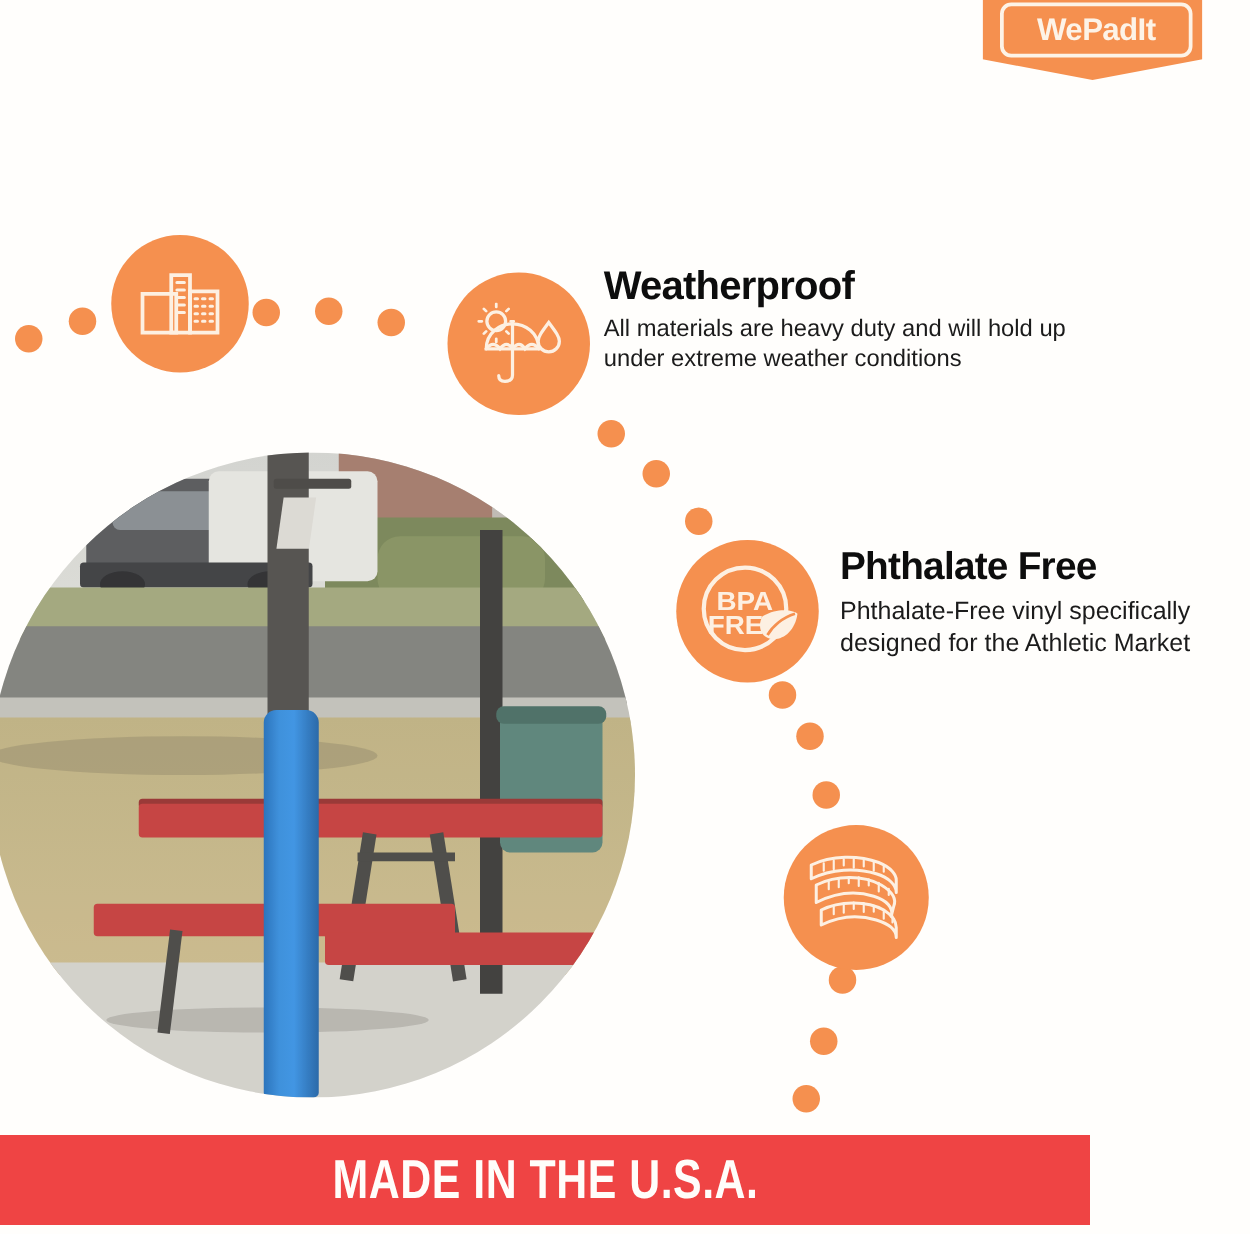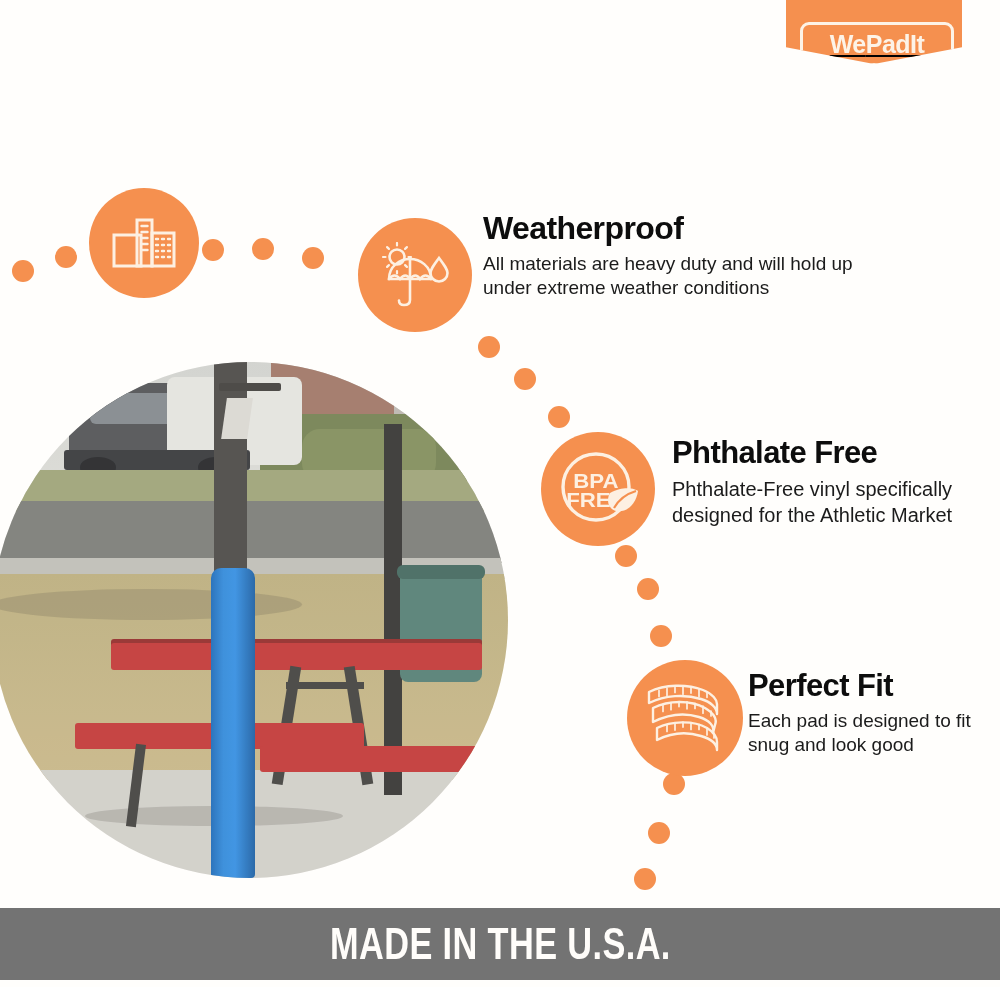--- a/index.html
+++ b/index.html
@@ -13,23 +13,23 @@
   .stage{position:absolute;inset:0;}
 
   
   .logo-banner{
     position:absolute; left:786px; top:0; width:176px; height:64px;
     background:#f5904f;
     -webkit-clip-path:polygon(0 0,100% 0,100% 74%,50% 100%,0 74%);
     clip-path:polygon(0 0,100% 0,100% 74%,50% 100%,0 74%);
   }
   .logo-frame{
-    position:absolute; left:14px; top:22px; width:148px; height:38px;
+    position:absolute; left:14px; top:2px; width:148px; height:38px;
     border:3px solid #fdf3e7; border-radius:9px;
-    display:flex; align-items:center; justify-content:center;text-decoration:underline;
+    display:flex; align-items:center; justify-content:center;
   }
   .logo-text{
     font-size:25px; letter-spacing:-0.5px; color:#fdf3e7;
     line-height:1; white-space:nowrap; font-weight:700;
   }
   .logo-text .lw{font-weight:600;}
   .logo-text .lp{font-weight:900;}
   .logo-text .li{font-weight:600;}
 
   
@@ -110,22 +110,22 @@
   .bench2  {left:52%;top:74.5%;width:44%;height:5%;background:#c0302f;border-radius:3px;}
   .legA    {left:56%;top:59%;width:2.2%;height:23%;background:#3b3a37;transform:rotate(9deg);}
   .legB    {left:70%;top:59%;width:2.2%;height:23%;background:#3b3a37;transform:rotate(-9deg);}
   .legC    {left:27%;top:74%;width:2%;height:16%;background:#3b3a37;transform:rotate(7deg);}
   .brace   {left:57%;top:62%;width:15%;height:1.4%;background:#3b3a37;}
   .shadow1 {left:18%;top:86%;width:50%;height:4%;background:#a9a7a0;border-radius:50%;opacity:.8;}
   .photo-veil{position:absolute;inset:0;background:rgba(255,255,255,.10);}
 
   
   .usa-banner{
-    position:absolute; left:0; top:908px; width:1000px; height:72px;
-    background:#737373;
+    position:absolute; left:0; top:908px; width:872px; height:72px;
+    background:#ef4444;
     display:flex; align-items:center; justify-content:center;
   }
   .usa-text{
     color:#fffdfa; font-weight:800; font-size:44px;
     letter-spacing:0.5px; transform:scaleX(.78);
     transform-origin:center; white-space:nowrap; line-height:1;
   }
 </style>
 </head>
 <body>
@@ -248,22 +248,18 @@
   <div class="block" id="b-weather">
     <h2 class="h-title">Weatherproof</h2>
     <p class="h-sub">All materials are heavy duty and will hold up under extreme weather conditions</p>
   </div>
 
   <div class="block" id="b-phthalate">
     <h2 class="h-title">Phthalate Free</h2>
     <p class="h-sub">Phthalate-Free vinyl specifically designed for the Athletic Market</p>
   </div>
 
-  <div class="block" id="b-fit">
-    <h2 class="h-title">Perfect Fit</h2>
-    <p class="h-sub">Each pad is designed to fit snug and look good</p>
-  </div>
 
   <div class="usa-banner">
     <div class="usa-text">MADE IN THE U.S.A.</div>
   </div>
 
 </div>
 
 </body></html>

